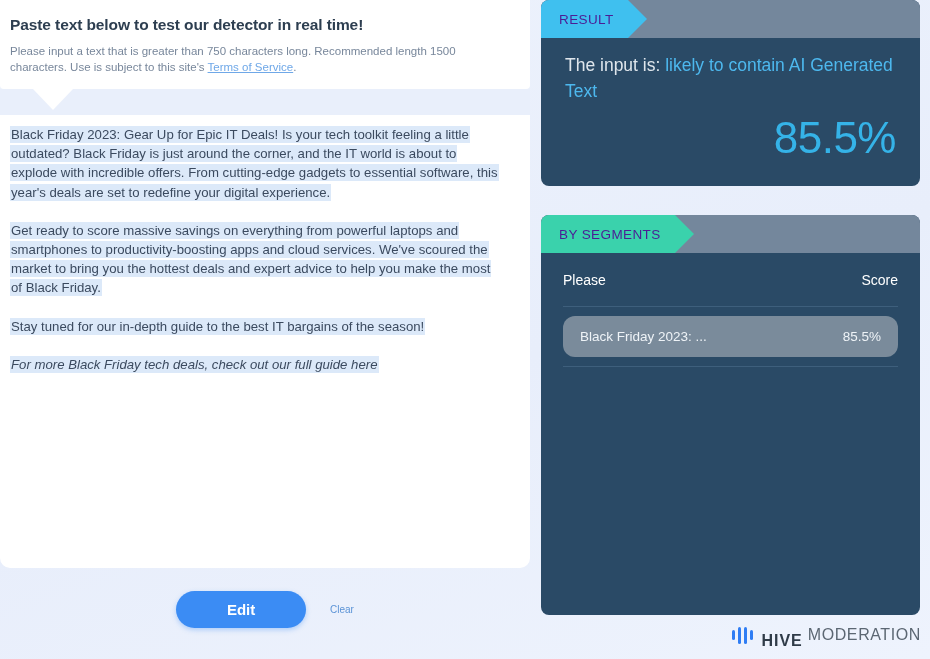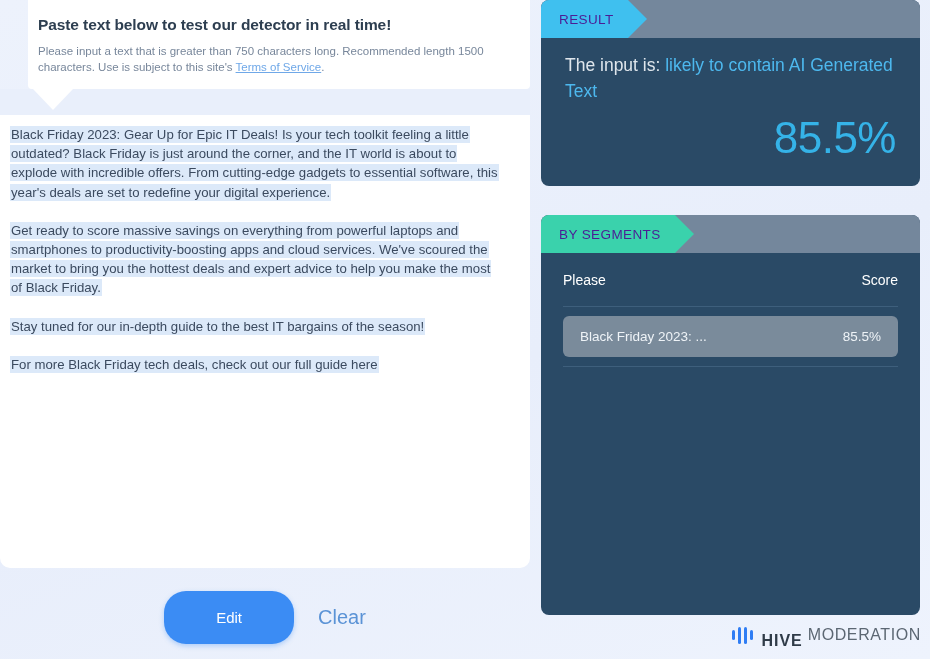--- a/index.html
+++ b/index.html
@@ -27,21 +27,20 @@
     position: relative;
     flex: 0 0 530px;
   }
   .intro-card {
     background: #ffffff;
     border-radius: 0 0 4px 4px;
     padding: 16px 22px 20px 10px;
     position: relative;
     box-sizing: border-box;
     height: 89px;
-    margin-left: 28px;
   }
   .intro-title {
     font-size: 15.5px;
     font-weight: bold;
     color: #2d3e50;
     letter-spacing: -0.1px;
     margin: 0 0 8px 0;
     line-height: 1.2;
   }
   .intro-sub {
@@ -83,21 +82,21 @@
   .text-body {
     flex: 1;
     font-size: 13.2px;
     line-height: 19.2px;
     color: #3b4a5f;
     overflow: hidden;
   }
   .text-body p {
     margin: 0 0 19px 0;
   }
-  .text-body p:last-child { margin-bottom: 8px; }
+  .text-body p:last-child { margin-bottom: 8px; font-style: italic; }
   .hl {
     background: #dce9f9;
     box-decoration-break: clone;
     -webkit-box-decoration-break: clone;
     padding: 1px 1px;
   }
   .char-count {
     text-align: right;
     font-family: "Liberation Mono", monospace;
     font-size: 11.5px;
@@ -114,29 +113,30 @@
     padding-top: 23px;
   }
   .btn-edit {
     background: #3b8cf4;
     color: #ffffff;
     border: none;
     border-radius: 22px;
     font-size: 15px;
     font-family: "Liberation Sans", sans-serif;
     width: 130px;
-    height: 53px;
+    height: 37px;
     cursor: pointer;
     box-shadow: 0 2px 5px rgba(59,140,244,0.35);
+    font-weight: bold;
   }
   .btn-clear {
     background: none;
     border: none;
     color: #5b93d6;
-    font-size: 20px;
+    font-size: 10px;
     font-family: "Liberation Sans", sans-serif;
     cursor: pointer;
     padding: 0;
   }
 
   
   .right-col {
     flex: 1;
     padding: 0 0 0 11px;
     position: relative;
@@ -209,21 +209,21 @@
     color: #ffffff;
     font-size: 14px;
     height: 53px;
     border-bottom: 1px solid #3e5f7c;
   }
   .seg-row {
     display: flex;
     justify-content: space-between;
     align-items: center;
     background: #7a8b9b;
-    border-radius: 6px;
+    border-radius: 12px;
     color: #eef3f7;
     font-size: 13.5px;
     height: 41px;
     padding: 0 17px;
     margin-top: 9px;
     cursor: pointer;
   }
   .seg-divider {
     border-bottom: 1px solid #3e5f7c;
     margin-top: 9px;

